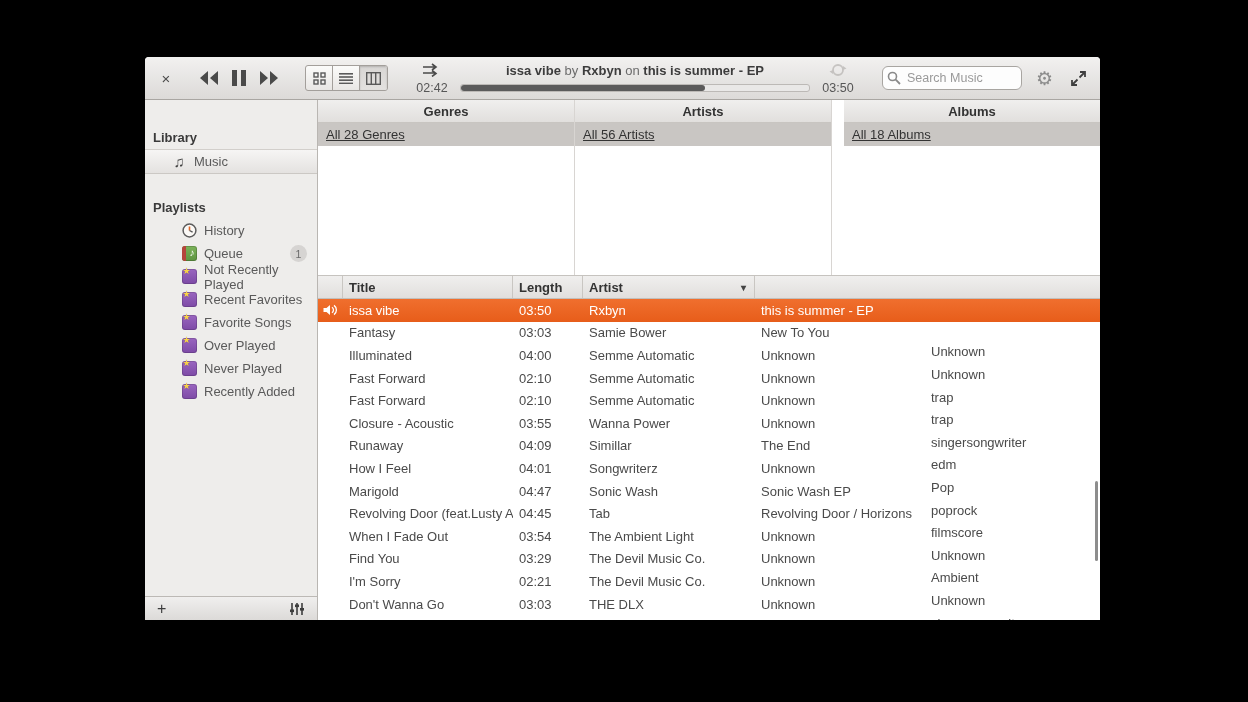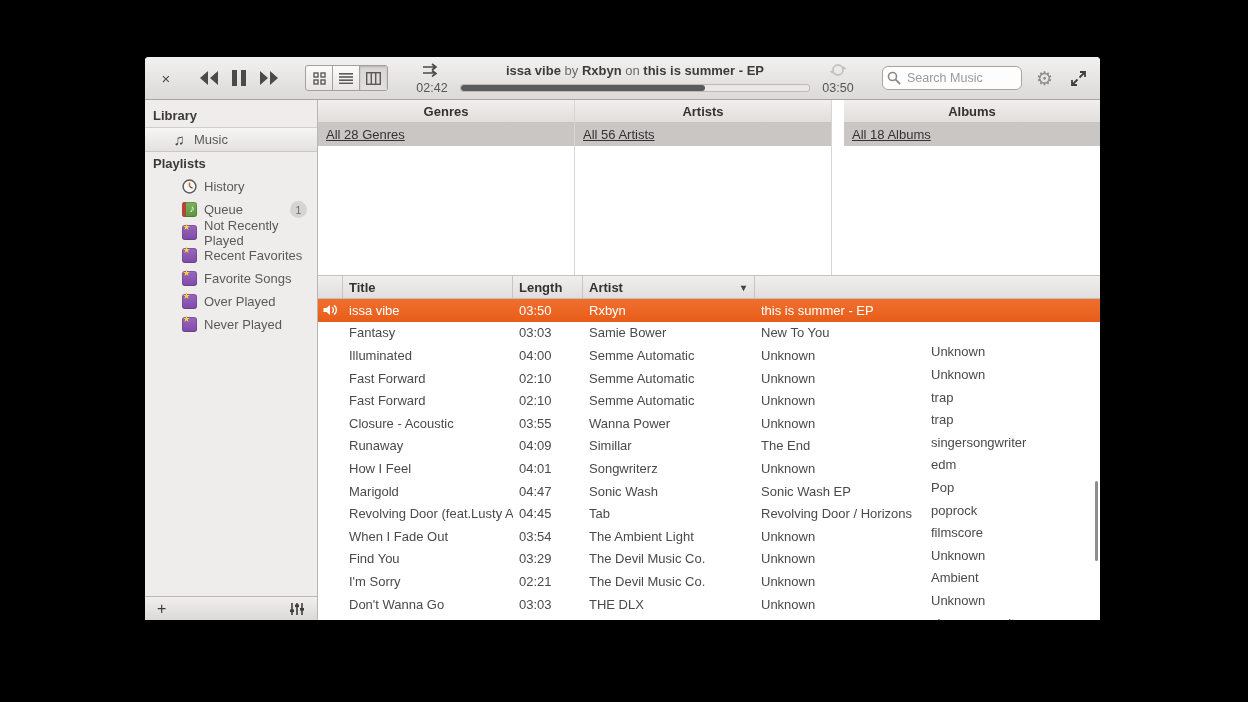--- a/index.html
+++ b/index.html
@@ -30,21 +30,21 @@
   .searchwrap{position:relative;width:140px;}
   .searchwrap input{width:100%;height:24px;box-sizing:border-box;border:1px solid #a8a5a1;border-radius:6px;
     padding:0 6px 0 24px;font-size:12.5px;color:#444;background:#fdfdfd;outline:none;font-family:"Liberation Sans",sans-serif;}
   .searchwrap input::placeholder{color:#9a9a9a;}
   .mag{position:absolute;left:5px;top:5px;}
   .gear{font-size:19px;color:#8c8c8c;line-height:1;}
   
   .body{flex:1;display:flex;min-height:0;}
   .sidebar{width:173px;flex:none;background:#eeedeb;border-right:1px solid #b9b6b2;display:flex;flex-direction:column;box-sizing:border-box;}
   .side-scroll{flex:1;overflow:hidden;padding-top:4px;}
-  .side-head{font-size:13px;font-weight:bold;color:#3a3a3a;padding:4px 8px 4px 8px;}
+  .side-head{font-size:13px;font-weight:bold;color:#3a3a3a;padding:4px 8px 4px 8px;margin-top:22px;}
   .side-item{height:23px;display:flex;align-items:center;gap:7px;padding-left:26px;font-size:13px;color:#5a5a5a;position:relative;}
   .side-item.selected{background:linear-gradient(#f6f5f4,#e4e2e0);border-top:1px solid #d2cfcb;border-bottom:1px solid #cbc8c4;}
   .side-item .ic{width:16px;height:16px;flex:none;display:flex;align-items:center;justify-content:center;}
   .note-ic{font-size:15px;color:#3f3f3f;line-height:1;}
   .pl-ic{width:15px;height:15px;border-radius:3px;background:linear-gradient(#9a66c0,#7d4aa6);position:relative;box-shadow:inset 0 0 0 1px rgba(0,0,0,.15);}
   .pl-ic::after{content:"★";position:absolute;left:1px;top:-3px;font-size:9px;color:#f8d348;text-shadow:0 0 1px rgba(0,0,0,.3);}
   .q-ic{width:15px;height:15px;border-radius:3px;background:linear-gradient(#7cb35a,#5d9440);position:relative;box-shadow:inset 0 0 0 1px rgba(0,0,0,.18);}
   .q-ic::before{content:"";position:absolute;left:0;top:0;bottom:0;width:4px;border-radius:3px 0 0 3px;background:#b5443c;}
   .q-ic::after{content:"♪";position:absolute;right:2px;top:1px;font-size:10px;color:#fff;}
   .badge{position:absolute;right:10px;top:3px;width:17px;height:17px;border-radius:50%;background:#d6d4d2;color:#6a6a6a;
@@ -235,20 +235,26 @@
                   <span class="pl-ic"></span>
                 </span>
     <span>Over Played</span>
   </div>
               <div class="side-item" style="padding-left:36px">
     <span class="ic">
                   <span class="pl-ic"></span>
                 </span>
     <span>Never Played</span>
   </div>
+              <div class="side-item" style="padding-left:36px">
+    <span class="ic">
+                  <span class="pl-ic"></span>
+                </span>
+    <span>Recently Added</span>
+  </div>
             </div>
         </div>
         <div class="side-bottom">
           <span class="plus">+</span>
           <span>
             <svg width="16" height="14" viewBox="0 0 16 14">
               <line x1="3" y1="1" x2="3" y2="13" stroke="#3d3d3d" stroke-width="1.6"></line>
                 <rect x="1" y="7.5" width="4" height="2.6" fill="#3d3d3d"></rect>
               <line x1="8" y1="1" x2="8" y2="13" stroke="#3d3d3d" stroke-width="1.6"></line>
                 <rect x="6" y="2.5" width="4" height="2.6" fill="#3d3d3d"></rect>

